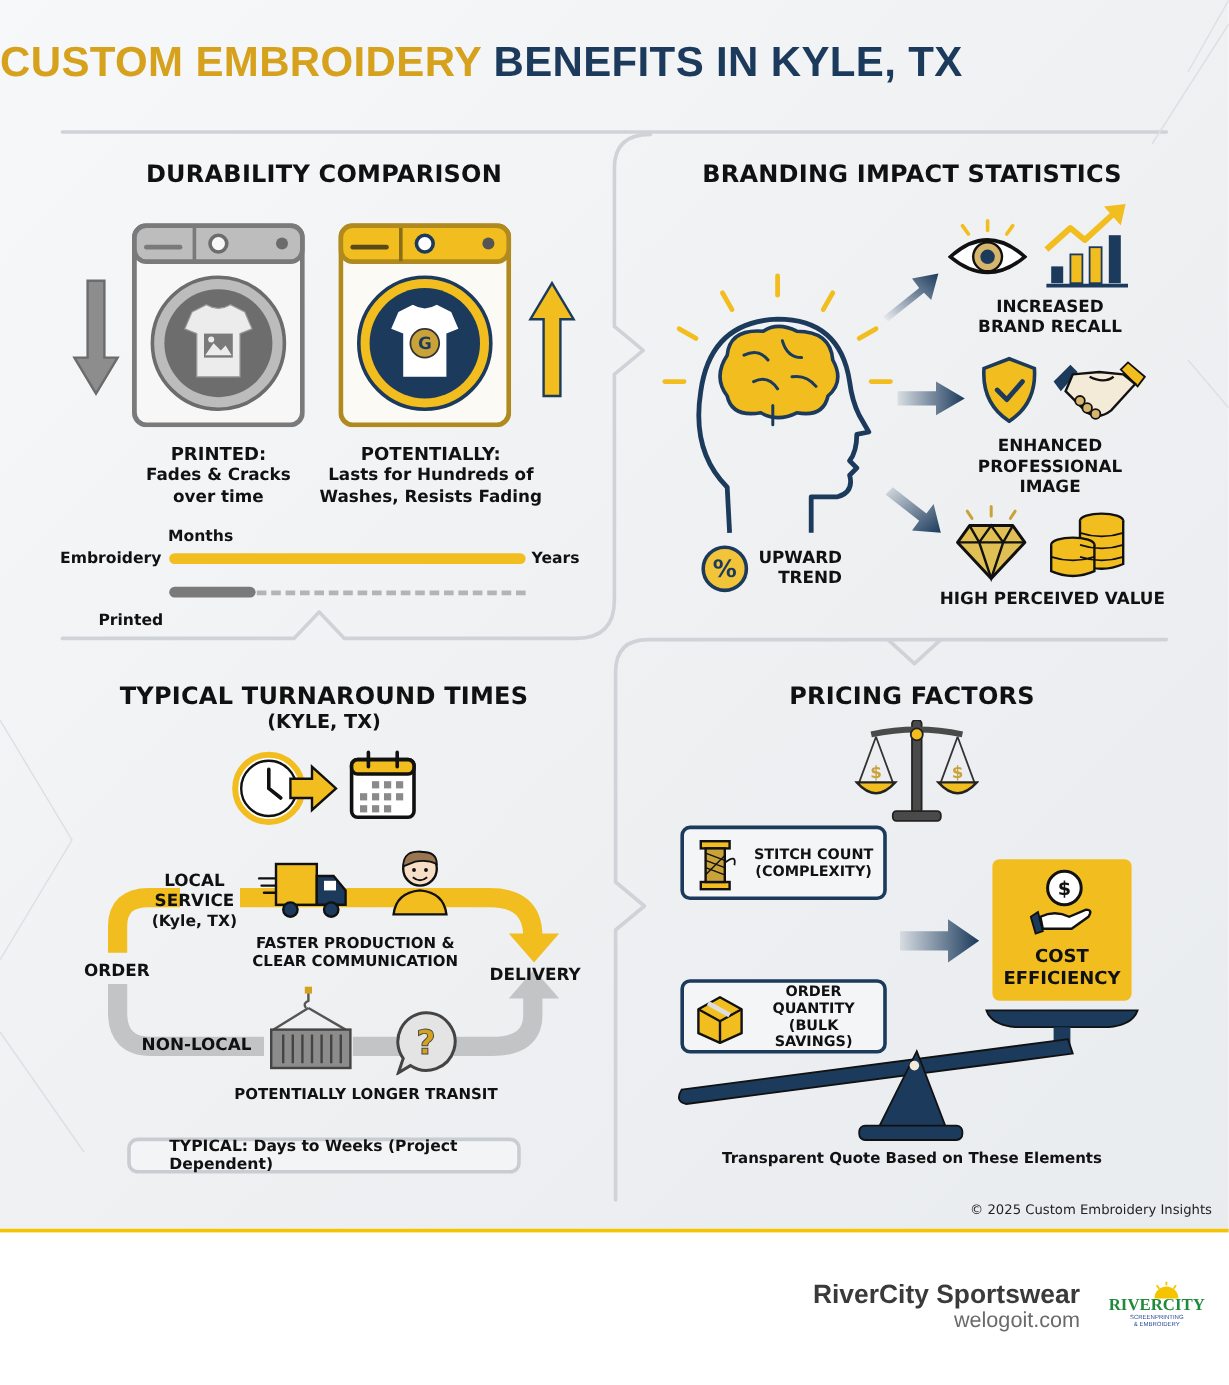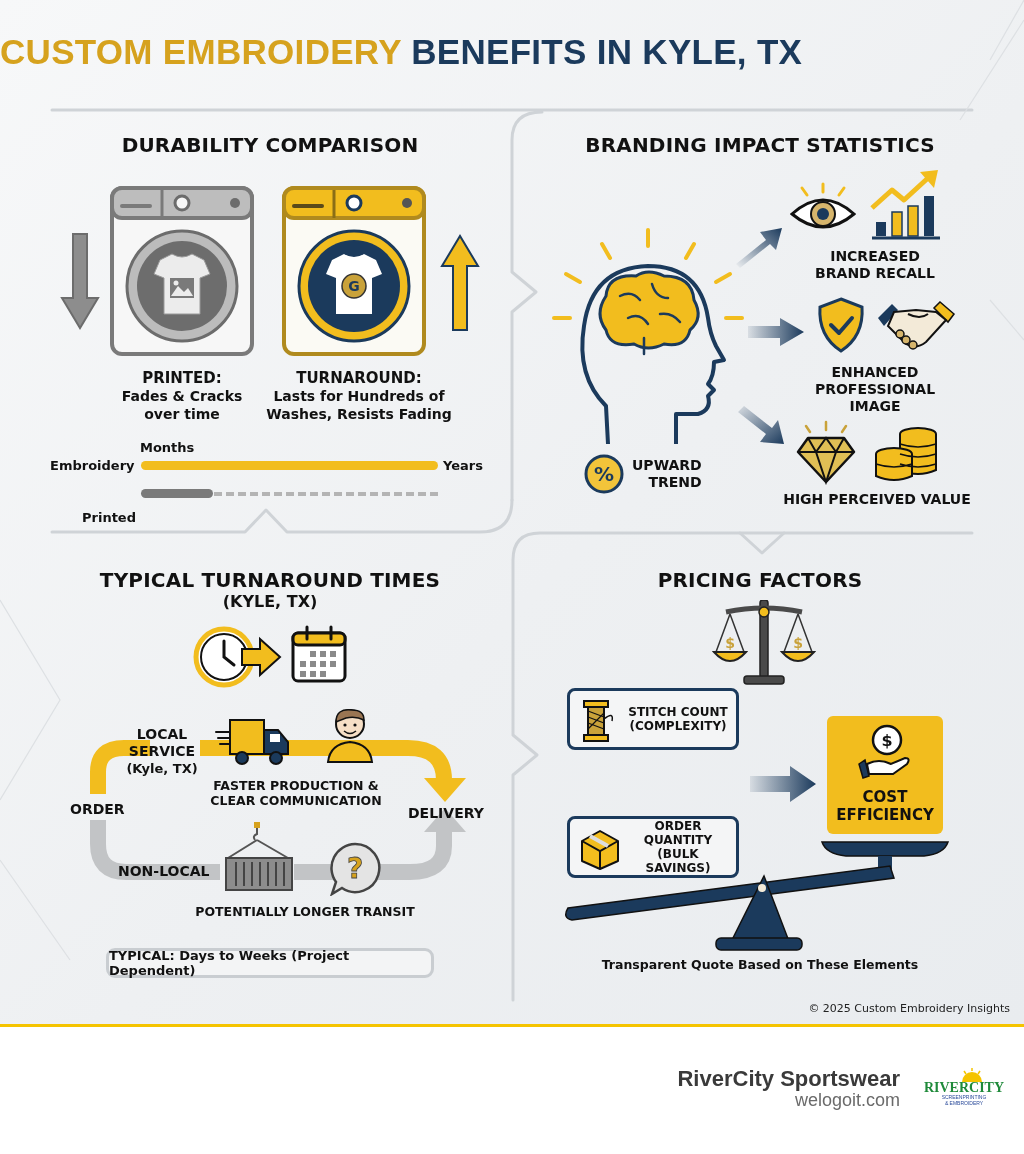--- a/index.html
+++ b/index.html
@@ -33,21 +33,21 @@
   .factor-box .ftext { position: absolute; left: 54px; right: 4px; top: 0; bottom: 0; display: flex; align-items: center; justify-content: center; font-weight: 700; font-size: 12px; line-height: 14px; text-align: center; }
   .factor-box .ficon { position: absolute; left: 8px; top: 8px; width: 44px; height: 44px; }
   .cost-box {
     position: absolute; left: 827px; top: 716px; width: 116px; height: 118px;
     background: #f2bd1e; border-radius: 6px;
   }
   .typical-pill {
     position: absolute; left: 106px; top: 948px; width: 328px; height: 30px;
     border: 3px solid #c9cdd1; border-radius: 9px; background: #f3f4f5;
     display: flex; align-items: center; justify-content: center;
-    font-weight: 700; font-size: 13px; color: #111;
+    font-weight: 700; font-size: 13px; color: #111; padding-left: 32px;
   }
   .footer-rule { position: absolute; left: 0; top: 1024px; width: 1024px; height: 3px; background: #f5c400; }
   .copyright { position: absolute; right: 14px; top: 1002px; font-size: 11px; color: #222; }
   .brand-name { position: absolute; right: 124px; top: 1066px; font-family: "Liberation Sans", sans-serif; font-weight: 700; font-size: 22px; color: #3a3a3a; }
   .brand-site { position: absolute; right: 124px; top: 1090px; font-family: "Liberation Sans", sans-serif; font-size: 18px; color: #6a6a6a; }
   .brand-logo { position: absolute; left: 922px; top: 1068px; width: 84px; height: 40px; }
 </style>
 </head>
 <body>
 
@@ -121,21 +121,21 @@
         <path d="M13,98 H27 V34 H38 L20,4 L2,34 H13 Z" fill="#f2bd1e" stroke="#1b3a5c" stroke-width="2"></path>
       </svg>
   </span>
 
   <div class="abs sub" style="left:110px;top:370px;width:144px;">
     <div class="lbl" style="font-size:15px;">PRINTED:</div>
     <div>Fades &amp; Cracks</div>
     <div>over time</div>
   </div>
   <div class="abs sub" style="left:256px;top:370px;width:206px;">
-    <div class="lbl" style="font-size:15px;">TURNAROUND:</div>
+    <div class="lbl" style="font-size:15px;">POTENTIALLY:</div>
     <div>Lasts for Hundreds of</div>
     <div>Washes, Resists Fading</div>
   </div>
 
   <div class="abs lbl" style="left:140px;top:439px;font-size:13px;">Months</div>
   <div class="abs lbl" style="left:50px;top:457px;font-size:13px;">Embroidery</div>
   <div class="abs" style="left:141px;top:461px;width:297px;height:9px;border-radius:5px;background:#f2bd1e;"></div>
   <div class="abs lbl" style="left:443px;top:457px;font-size:13px;">Years</div>
   <div class="abs lbl" style="left:82px;top:485px;font-size:13px;margin-top:24px;">Printed</div>
   <div class="abs" style="left:141px;top:489px;width:72px;height:9px;border-radius:5px;background:#7a7a7a;"></div>

